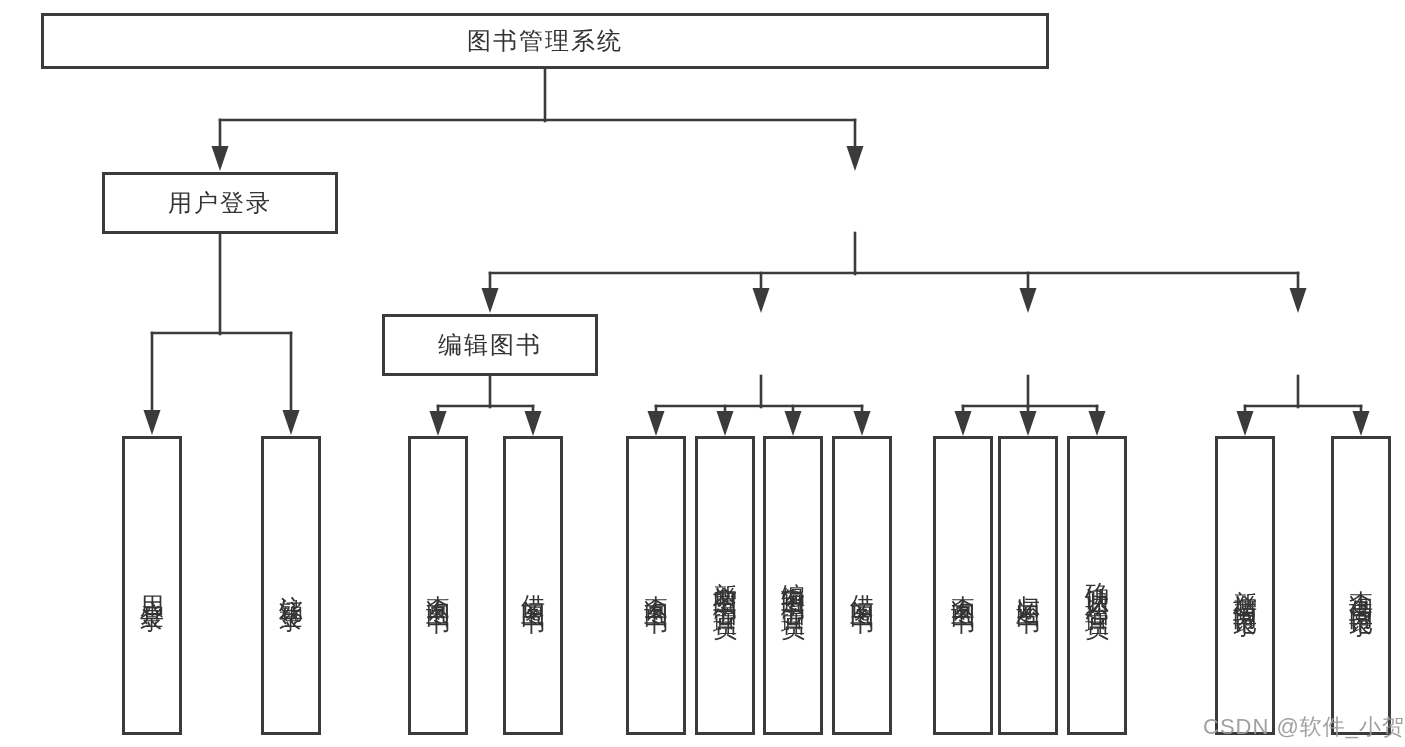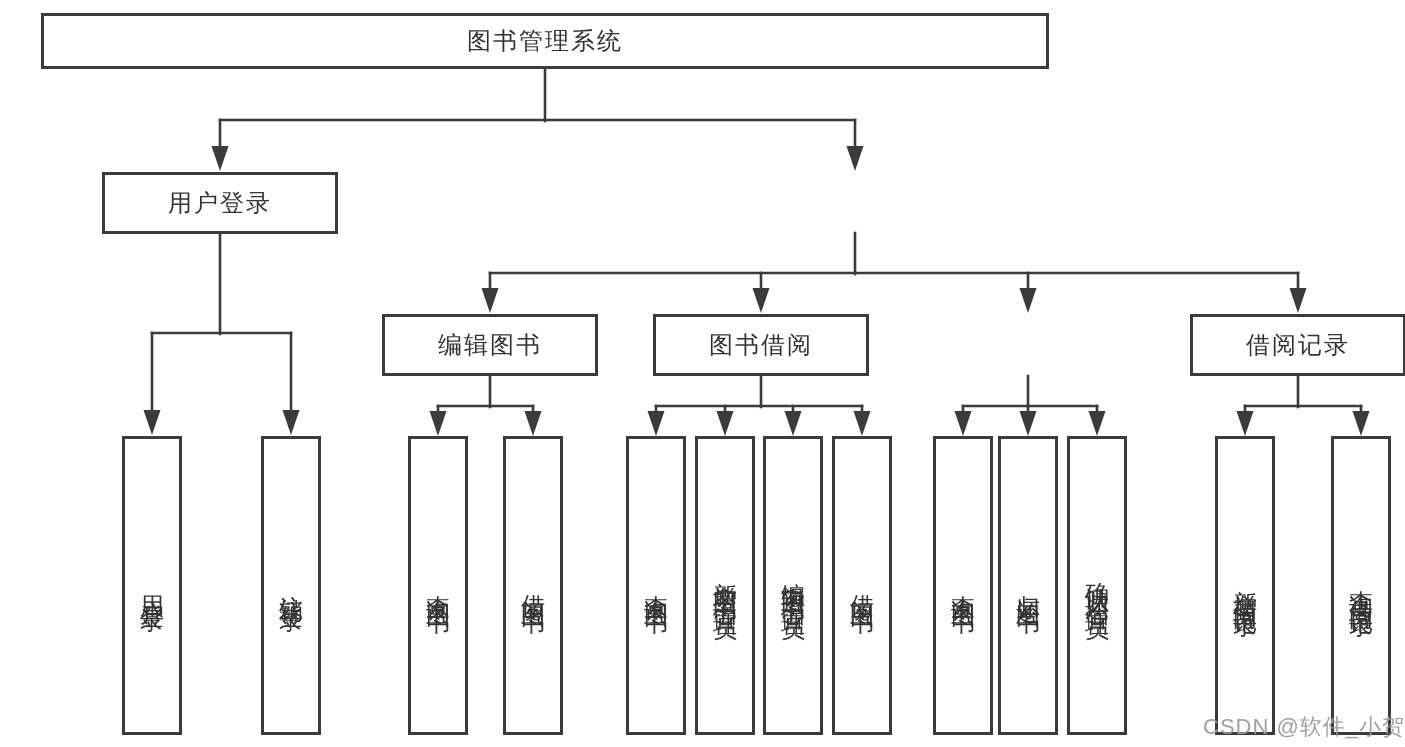--- a/index.html
+++ b/index.html
@@ -103,26 +103,20 @@
     <span class="h-label">图书管理系统</span>
   </div>
 
   <div class="node" style="left:83px;top:172px;width:236px;height:62px">
     <span class="h-label">用户登录</span>
   </div>
 
   <div class="node" style="left:363px;top:314px;width:216px;height:62px">
     <span class="h-label">编辑图书</span>
   </div>
-  <div class="node" style="left:634px;top:314px;width:216px;height:62px">
-    <span class="h-label">图书借阅</span>
-  </div>
-  <div class="node" style="left:1171px;top:314px;width:216px;height:62px">
-    <span class="h-label">借阅记录</span>
-  </div>
 
   <div class="node leaf" style="left:103px;top:436px;width:60px;height:299px">
     <span class="v-label">用户登录</span>
   </div>
   <div class="node leaf" style="left:242px;top:436px;width:60px;height:299px">
     <span class="v-label">注销登录</span>
   </div>
 
   <div class="node leaf" style="left:389px;top:436px;width:60px;height:299px">
     <span class="v-label">查询图书</span>

